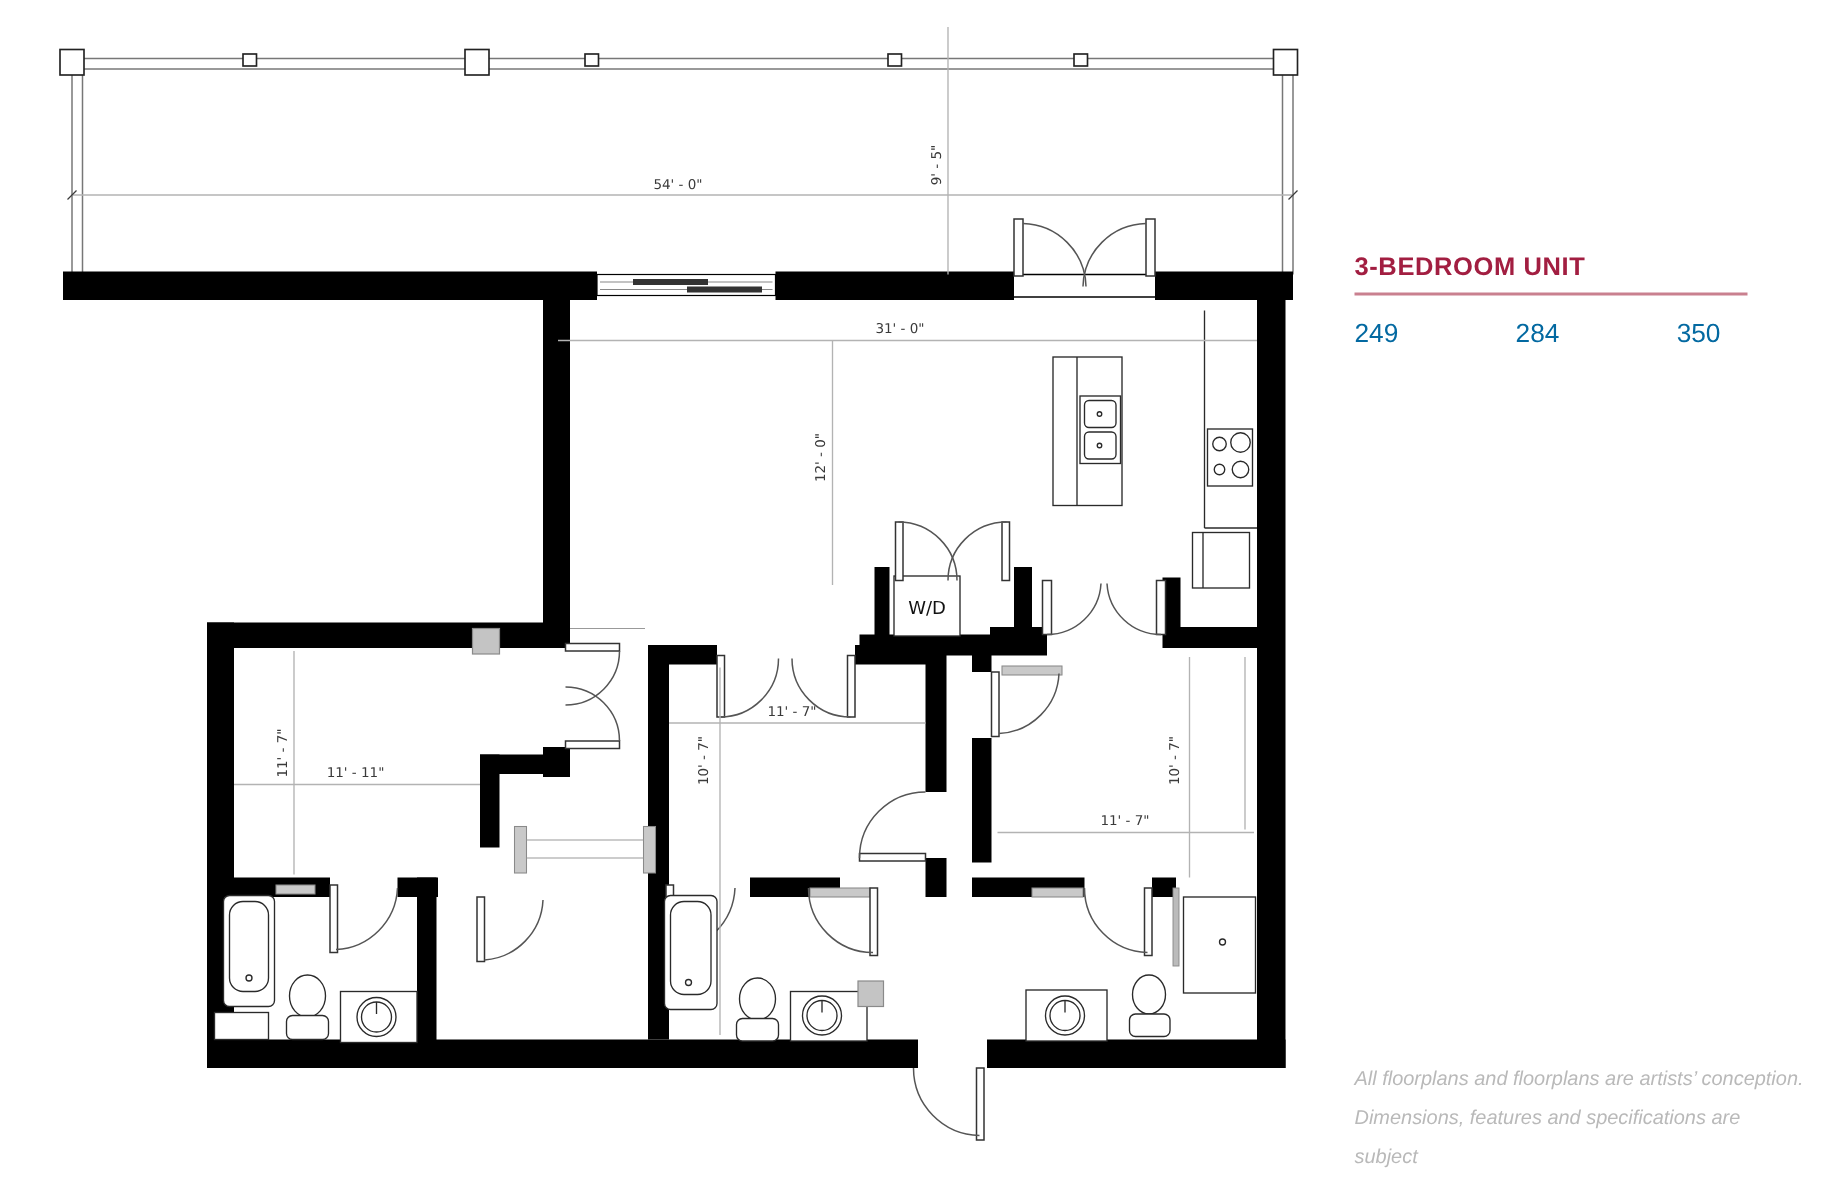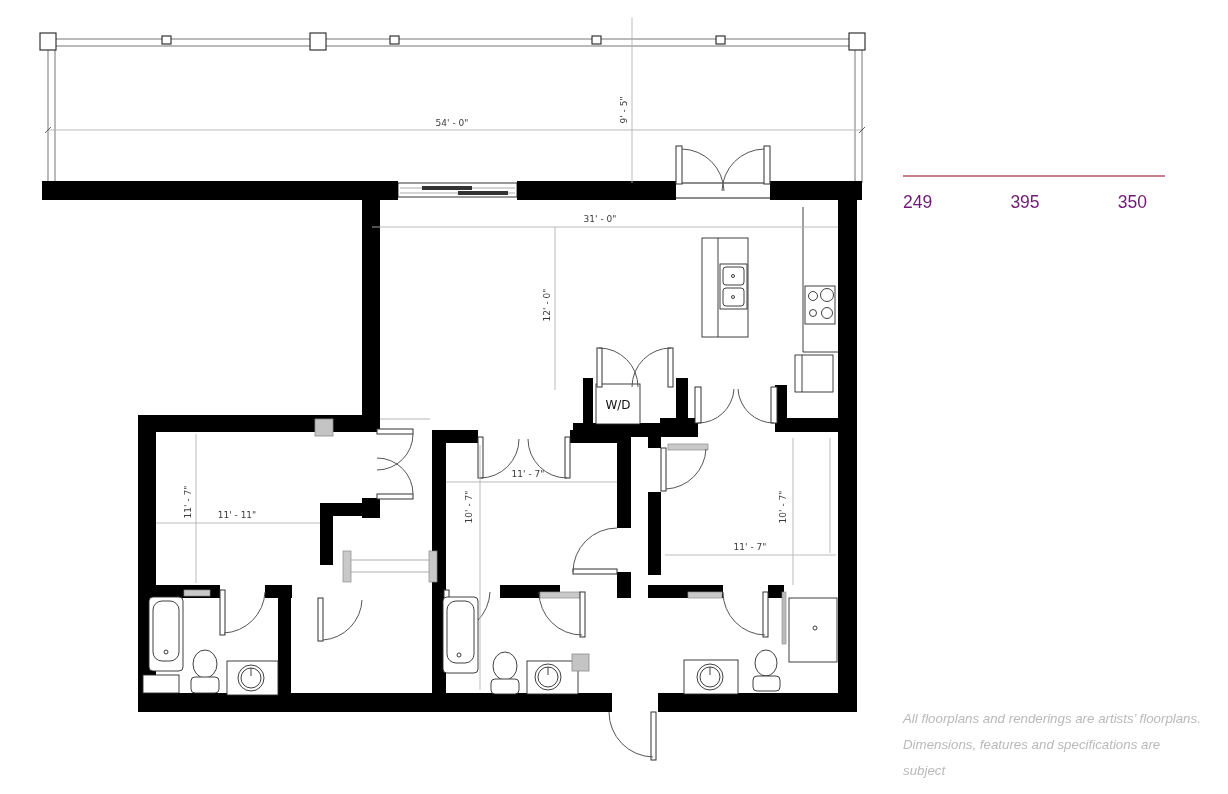--- a/index.html
+++ b/index.html
@@ -16,21 +16,21 @@
   .fix{fill:#fff;stroke:#2a2a2a;stroke-width:0.9;}
   .fixl{stroke:#2a2a2a;stroke-width:0.9;fill:none;}
   .dimline{stroke:#b3b3b3;stroke-width:0.9;fill:none;}
   .shelf{fill:#c9c9c9;stroke:#8a8a8a;stroke-width:0.7;}
   .graybox{fill:#c4c4c4;stroke:#8a8a8a;stroke-width:0.8;}
   .glass{fill:#bbb;stroke:#888;stroke-width:0.6;}
   .panel{position:absolute;left:903px;top:168px;width:292px;}
   .panel-title{font-size:17px;font-weight:bold;letter-spacing:.4px;color:#A21E41;}
   .panel-rule{margin-top:7px;width:262px;height:2px;background:#C9808F;}
   .unit-row{margin-top:15px;width:244px;display:flex;justify-content:space-between;
-            font-size:17.5px;color:#701a75;}
+            font-size:17.5px;color:#0369a1;}
   .disclaimer{position:absolute;left:903px;top:706px;width:300px;font-size:13.3px;
               font-style:italic;color:#b9b9b9;line-height:26px;}
 </style>
 </head>
 <body>
 
 <div id="stage">
 
 <svg id="plan-svg" width="1228" height="794" viewBox="0 0 1228 794">
 
@@ -257,27 +257,28 @@
     <line class="dimline" x1="665" y1="555" x2="836" y2="555"></line>
     <text class="dim" x="750" y="550" text-anchor="middle">11' - 7"</text>
 
     <line class="dimline" x1="793" y1="438" x2="793" y2="585"></line>
     <line class="dimline" x1="830" y1="438" x2="830" y2="553"></line>
     <text class="dim" transform="translate(786,507) rotate(-90)" text-anchor="middle">10' - 7"</text>
   </g>
 </svg>
 
 <div class="panel">
+  <div class="panel-title">3-BEDROOM UNIT</div>
   <div class="panel-rule"></div>
   <div class="unit-row">
     <span>249</span>
-    <span>395</span>
+    <span>284</span>
     <span>350</span>
   </div>
 </div>
 
 <div class="disclaimer">
-  <div>All floorplans and renderings are artists’ floorplans.</div>
+  <div>All floorplans and floorplans are artists’ conception.</div>
   <div>Dimensions, features and specifications are subject</div>
 
 </div>
 
 </div>
 
 </body></html>

